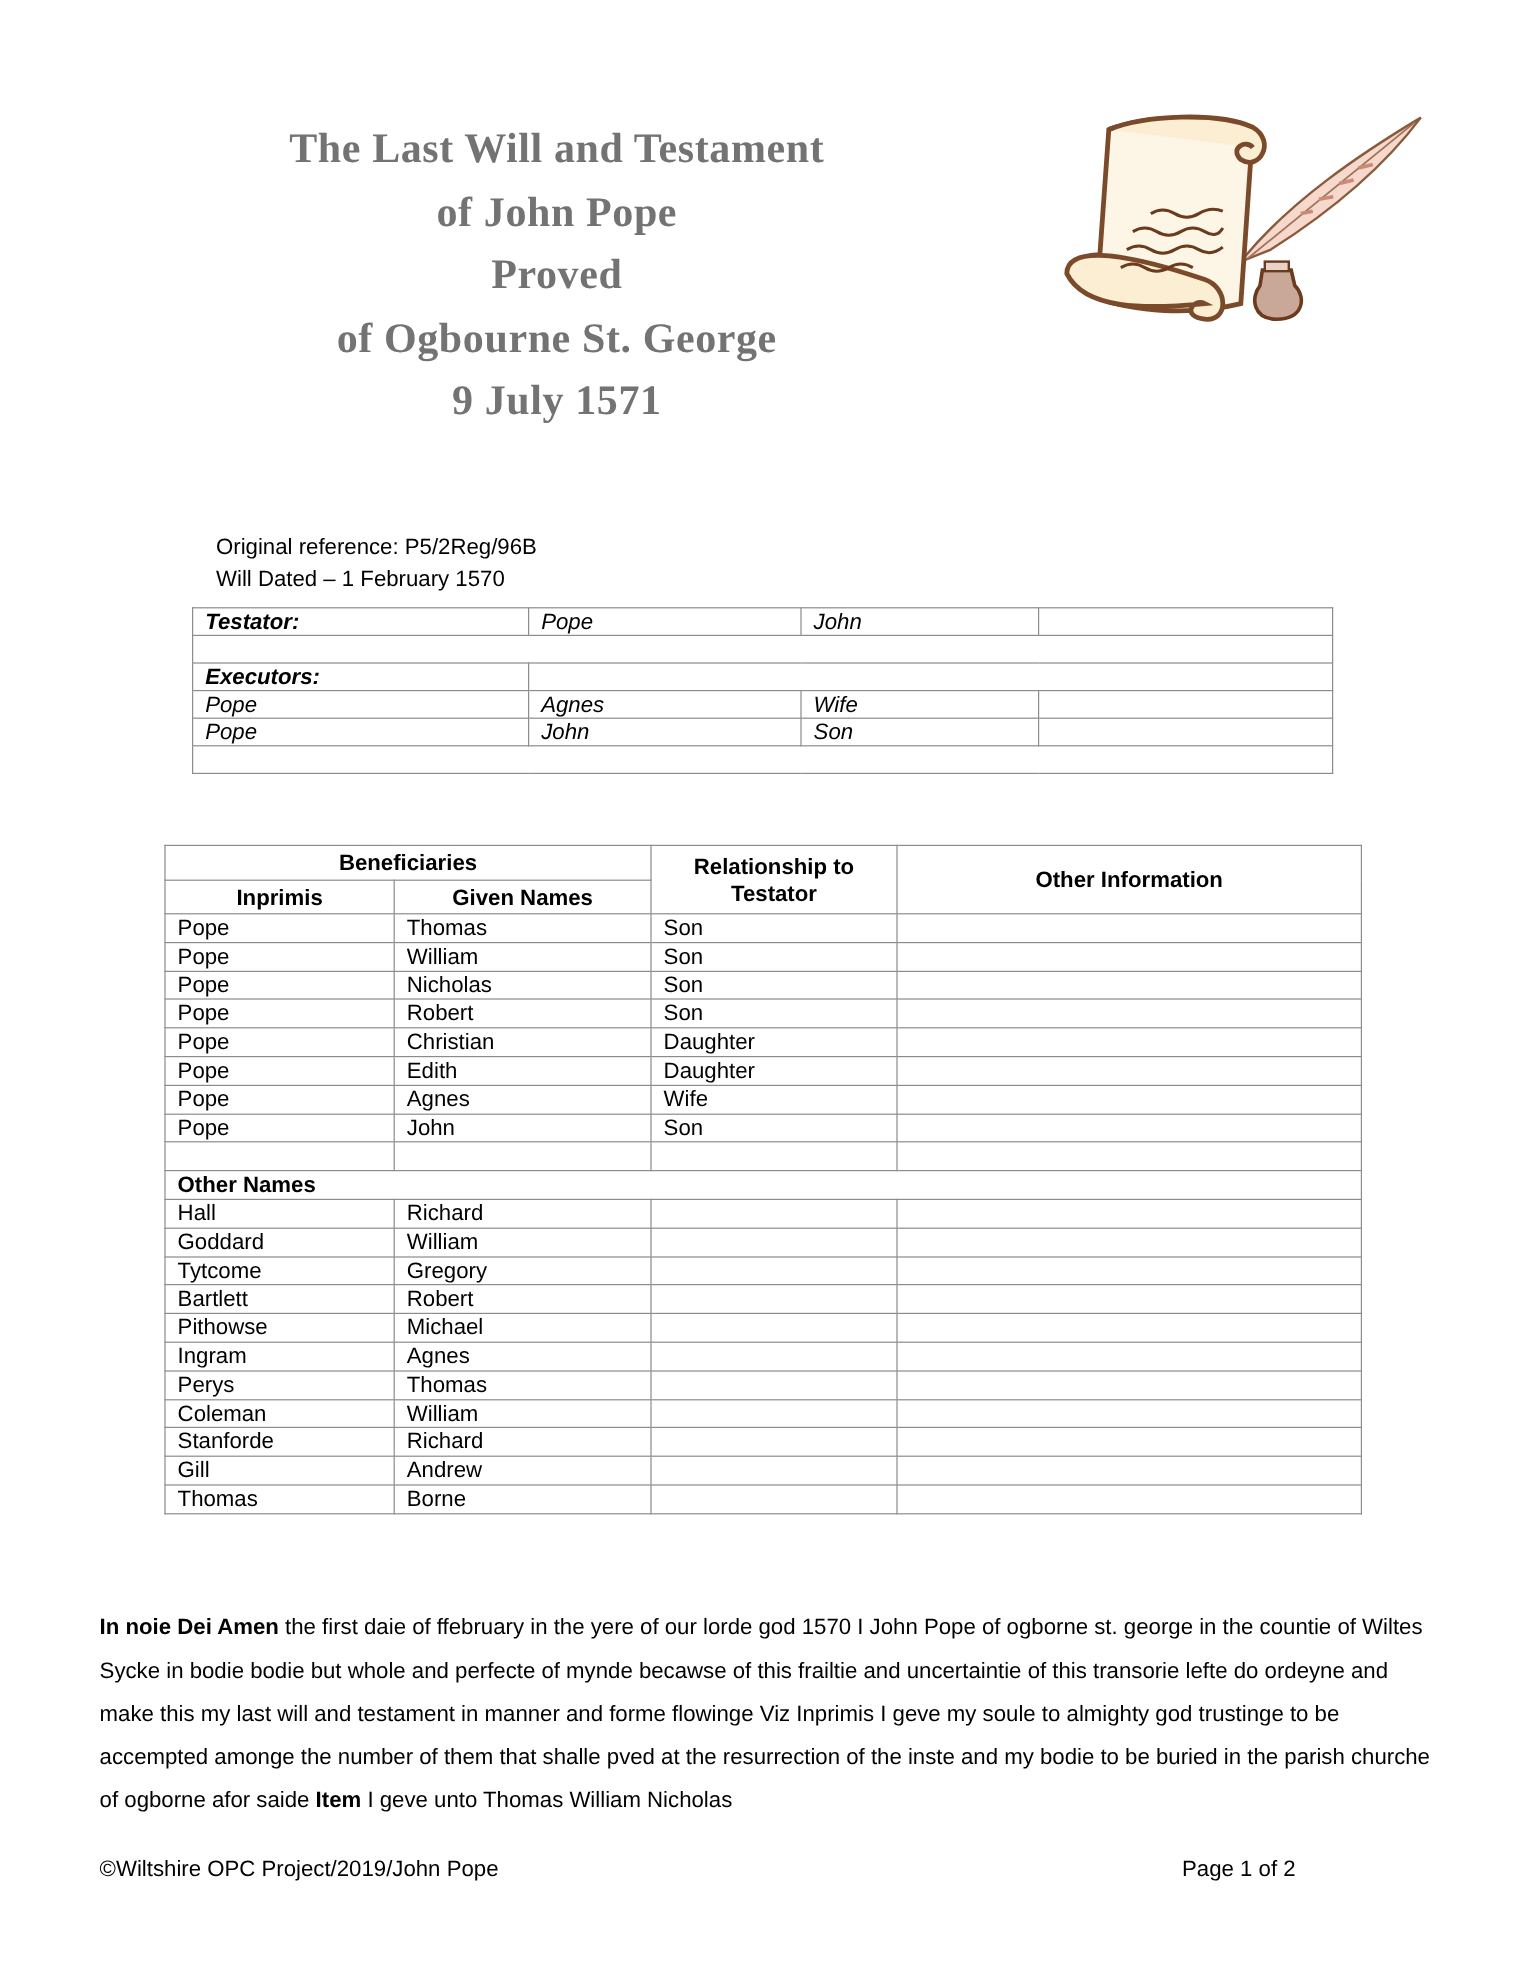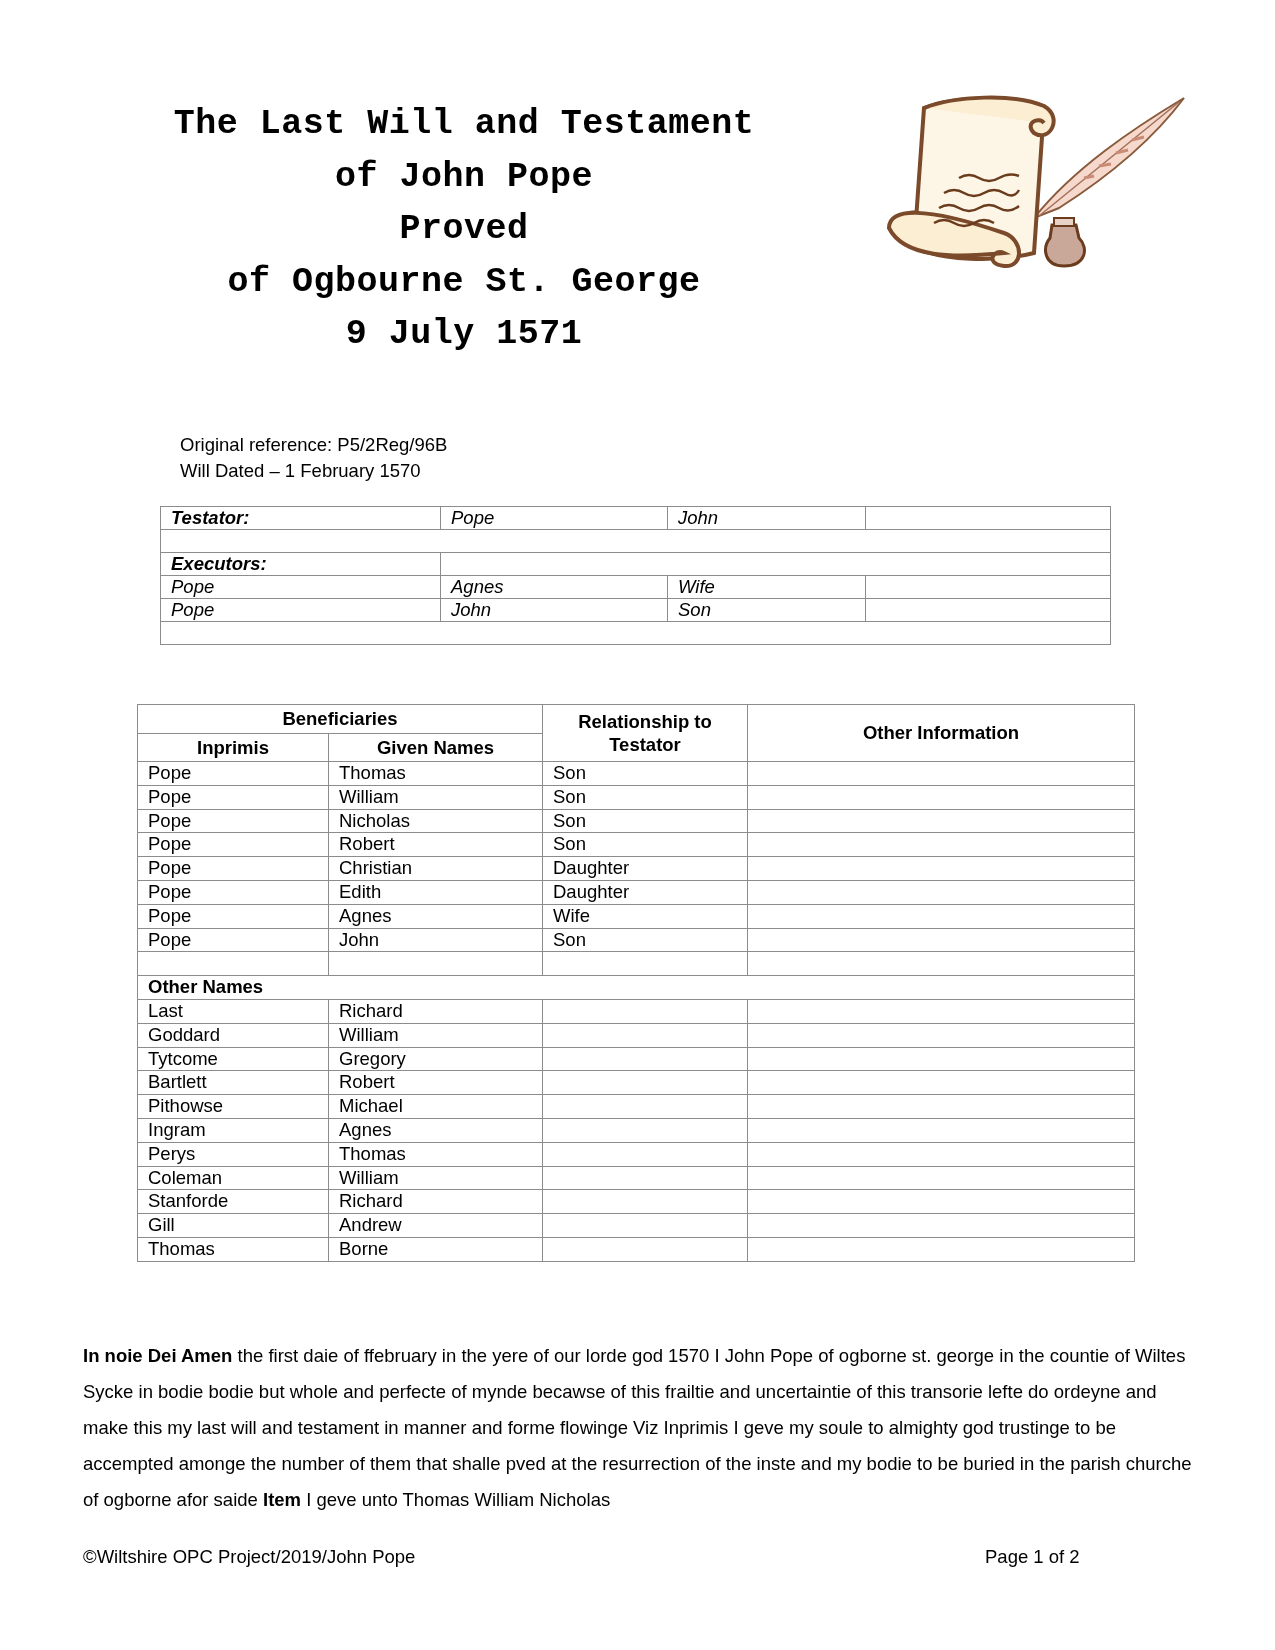--- a/index.html
+++ b/index.html
@@ -1,23 +1,23 @@
 <!DOCTYPE html>
 <html><head>
 <meta charset="utf-8">
 <style>
   html, body { margin: 0; padding: 0; background: #ffffff; }
   body { width: 1275px; height: 1650px; position: relative; overflow: hidden;
          font-family: "Liberation Sans", sans-serif; color: #000; }
   .title-block { position: absolute; left: 164px; top: 98px; width: 600px; text-align: center;
-                 color: #000000; font-family: Liberation Mono, monospace; font-weight: bold;
+                 color: #737373; font-family: Liberation Serif, serif; font-weight: bold;
                  font-size: 35px; line-height: 52.5px; letter-spacing: 0.5px; }
   .title-line { display: block; }
   .illustration { position: absolute; left: 884px; top: 88px; width: 310px; height: 185px; }
-  .meta { position: absolute; left: 180px; top: 432px; font-size: 18.5px; line-height: 26px; }
+  .meta { position: absolute; left: 180px; top: 443px; font-size: 18.5px; line-height: 26px; }
   table { border-collapse: collapse; position: absolute; table-layout: fixed; }
   td, th { border: 1.5px solid #8c8c8c; padding: 0 10px; font-size: 18.5px; height: 22px;
            line-height: 22px; text-align: left; font-weight: normal; overflow: hidden; white-space: nowrap; }
   .bold { font-weight: bold; }
   #testator-table { left: 160px; top: 506px; width: 950px; font-style: italic; }
   #beneficiaries-table { left: 137px; top: 704px; width: 997px; }
   #beneficiaries-table th { font-weight: bold; text-align: center; }
   #beneficiaries-table th.hdr-multi { line-height: 23px; }
   #beneficiaries-table td { height: 22.8px; line-height: 22.8px; }
   .body-text { position: absolute; left: 83px; top: 1338px; width: 1115px; font-size: 18.5px;
@@ -174,21 +174,21 @@
       <tr>
         <td></td>
         <td></td>
         <td></td>
         <td></td>
       </tr>
       <tr>
         <td colspan="4" class="bold">Other Names</td>
       </tr>
       <tr>
-        <td>Last</td>
+        <td>Hall</td>
         <td>Richard</td>
         <td></td>
         <td></td>
       </tr>
       <tr>
         <td>Goddard</td>
         <td>William</td>
         <td></td>
         <td></td>
       </tr>

